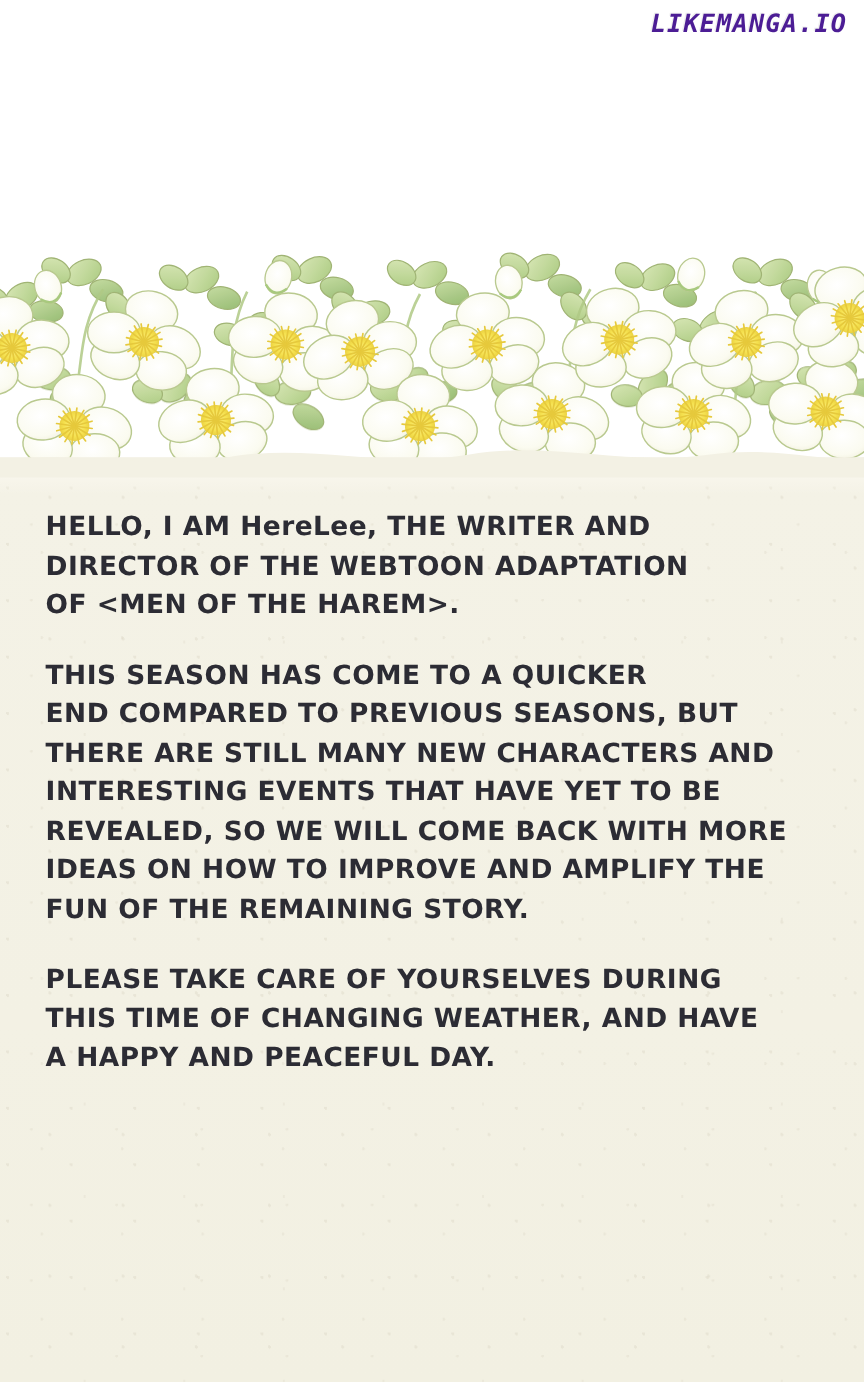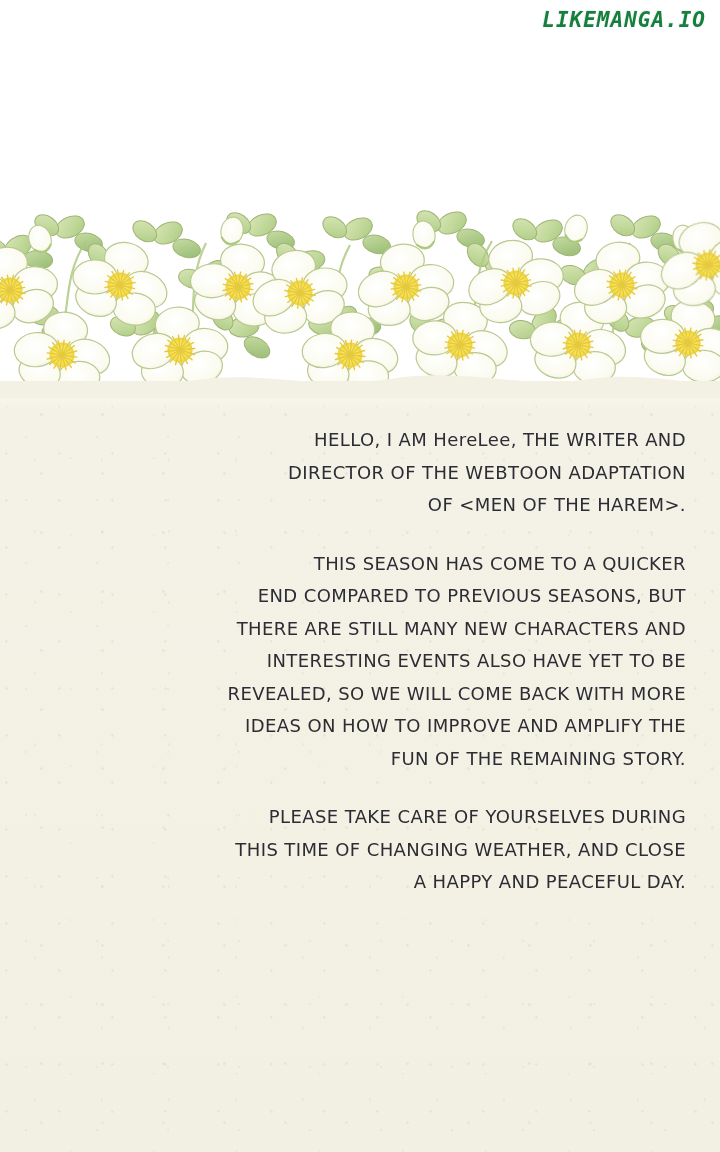--- a/index.html
+++ b/index.html
@@ -24,21 +24,21 @@
   
   .watermark {
     position: absolute;
     top: 8px;
     right: 14px;
     font-family: "DejaVu Sans Mono", monospace;
     font-weight: bold;
     font-style: italic;
     font-size: 21px;
     letter-spacing: 1px;
-    color: #15803d;
+    color: #4c1d95;
     text-shadow: 1px 1px 0 #ffffff, -1px -1px 0 #efefef;
     z-index: 40;
     user-select: none;
   }
 
   
   .top-blank {
     position: absolute;
     left: 0; top: 0;
     width: 720px; height: 215px;
@@ -80,25 +80,24 @@
     pointer-events: none;
   }
 
   .letter-body {
     position: absolute;
     left: 38px;
     top: 26px;
     width: 648px;
     color: #2c2c34;
     font-family: "DejaVu Sans", sans-serif;
-    font-weight: normal;
-    font-size: 18px;
+    font-weight: bold;
+    font-size: 22px;
     line-height: 32.5px;
     letter-spacing: 0.4px;
-    text-align: right;
   }
   .para {
     margin: 0 0 26px 0;
     white-space: pre-line;
   }
   .para:last-child { margin-bottom: 0; }
 </style>
 </head>
 <body>
 
@@ -237,23 +236,23 @@
   </div>
 
   <div class="letter">
     <div class="letter-body">
       <p class="para">HELLO, I AM HereLee, THE WRITER AND
 DIRECTOR OF THE WEBTOON ADAPTATION
 OF &lt;MEN OF THE HAREM&gt;.</p>
       <p class="para">THIS SEASON HAS COME TO A QUICKER
 END COMPARED TO PREVIOUS SEASONS, BUT
 THERE ARE STILL MANY NEW CHARACTERS AND
-INTERESTING EVENTS ALSO HAVE YET TO BE
+INTERESTING EVENTS THAT HAVE YET TO BE
 REVEALED, SO WE WILL COME BACK WITH MORE
 IDEAS ON HOW TO IMPROVE AND AMPLIFY THE
 FUN OF THE REMAINING STORY.</p>
       <p class="para">PLEASE TAKE CARE OF YOURSELVES DURING
-THIS TIME OF CHANGING WEATHER, AND CLOSE
+THIS TIME OF CHANGING WEATHER, AND HAVE
 A HAPPY AND PEACEFUL DAY.</p>
     </div>
   </div>
 
 </div>
 
 </body></html>

